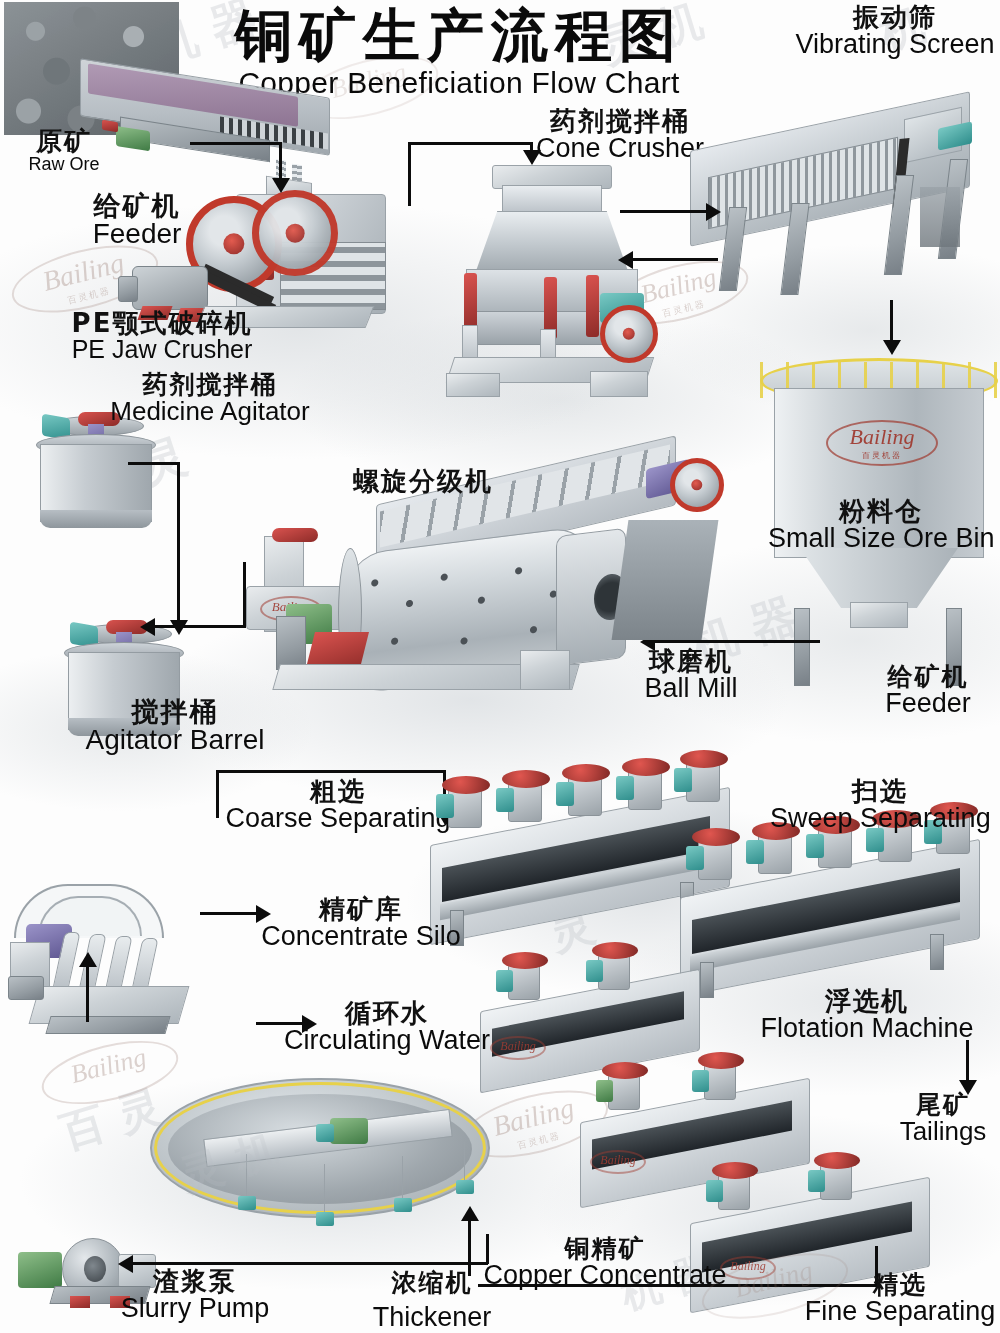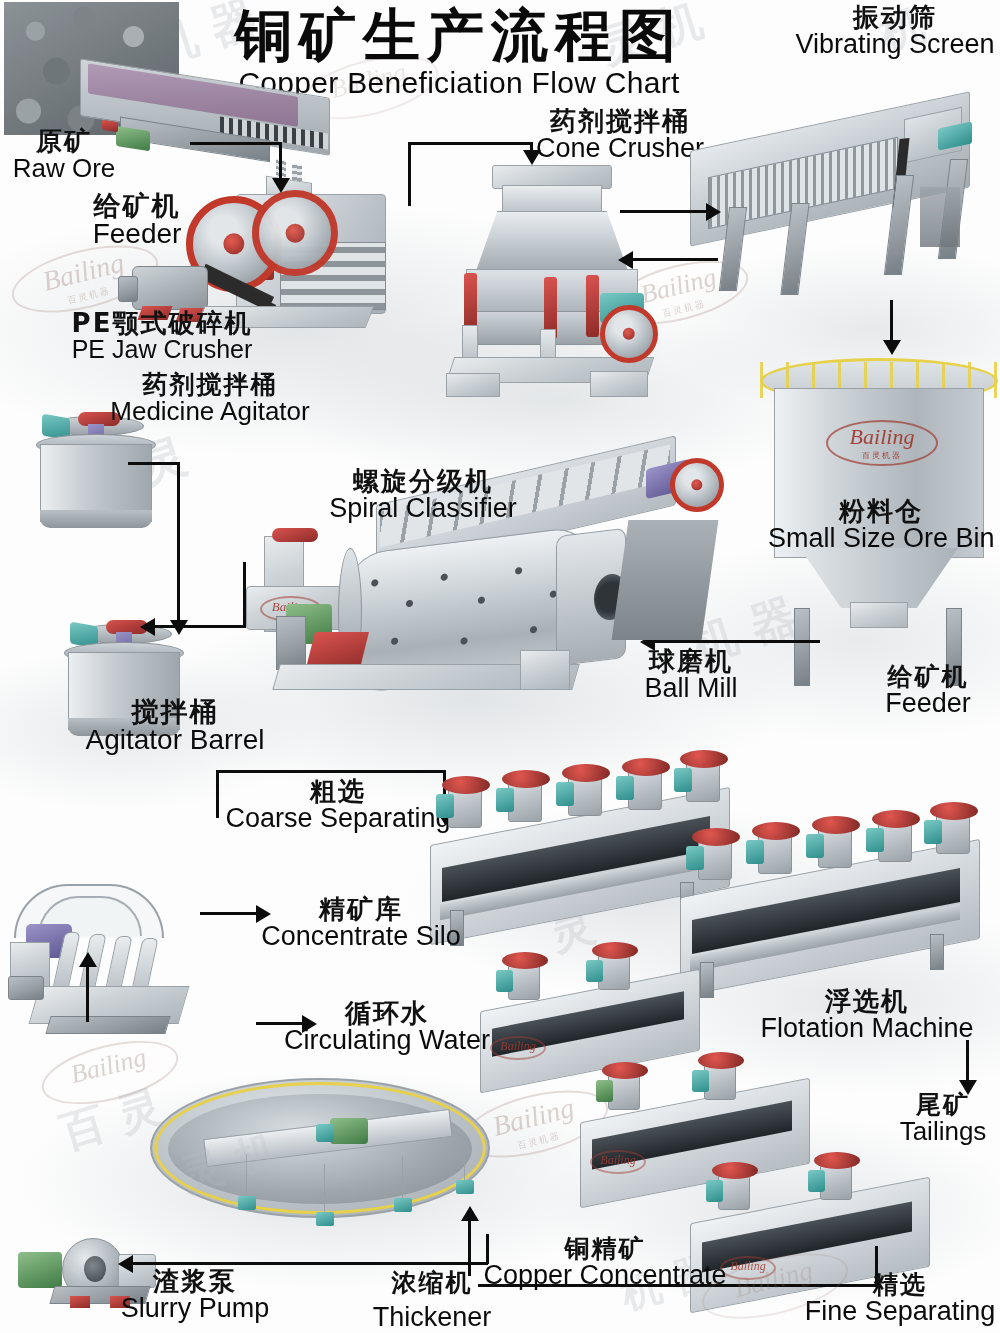--- a/index.html
+++ b/index.html
@@ -221,21 +221,21 @@
     <div class="tiny body-dark" style="left:40px;top:52px;width:150px;height:22px;"></div>
     <div class="tiny green" style="left:36px;top:62px;width:34px;height:20px;border-radius:3px;"></div>
     <div class="tiny red" style="left:22px;top:58px;width:16px;height:10px;border-radius:2px;"></div>
     <div class="tiny" style="left:196px;top:70px;width:10px;height:22px;background:repeating-linear-gradient(0deg,#9aa2a8 0 3px,#e7ebee 3px 6px);"></div>
     <div class="tiny" style="left:212px;top:72px;width:10px;height:22px;background:repeating-linear-gradient(0deg,#9aa2a8 0 3px,#e7ebee 3px 6px);"></div>
     <div class="tiny body-grey" style="left:186px;top:88px;width:46px;height:30px;"></div>
   </div>
 
   <div class="label" style="left:4px;top:128px;width:120px;">
     <span class="cn" style="font-size:26px;">原矿</span>
-    <span class="en" style="font-size:26px;">Raw Ore</span>
+    <span class="en" style="font-size:18px;">Raw Ore</span>
   </div>
 
   <div class="label" style="left:62px;top:192px;width:150px;">
     <span class="cn" style="font-size:27px;">给矿机</span>
     <span class="en" style="font-size:28px;">Feeder</span>
   </div>
 
   <div class="mach" style="left:140px;top:180px;width:250px;height:160px;">
     <div class="tiny body-grey" style="left:96px;top:14px;width:150px;height:120px;border-radius:4px;
          background:linear-gradient(120deg,#e6eaed 0%,#c6ccd1 50%,#a6aeb4 100%);"></div>
@@ -443,21 +443,20 @@
     <div class="tiny body-dark" style="left:-24px;top:86px;width:30px;height:54px;"></div>
     <div class="tiny body-grey" style="left:-24px;top:134px;width:300px;height:26px;transform:skewX(-16deg);"></div>
     <div class="tiny body-grey" style="left:220px;top:120px;width:50px;height:40px;"></div>
   </div>
 
   <div class="tiny" style="position:absolute;left:620px;top:520px;width:90px;height:120px;
        background:linear-gradient(180deg,#aab2b8,#7c848a);transform:skewX(-8deg);"></div>
 
   <div class="label" style="left:318px;top:468px;width:210px;">
     <span class="cn" style="font-size:26px;">螺旋分级机</span>
-    <span class="en" style="font-size:27px;">Spiral Classifier</span>
   </div>
 
   <div class="label" style="left:626px;top:648px;width:130px;">
     <span class="cn" style="font-size:26px;">球磨机</span>
     <span class="en" style="font-size:27px;">Ball Mill</span>
   </div>
 
   <div class="conn v" style="left:216px;top:770px;height:48px;"></div>
   <div class="conn h" style="left:216px;top:770px;width:230px;"></div>
   <div class="conn v" style="left:443px;top:770px;height:44px;"></div>
@@ -510,20 +509,24 @@
     <div class="flot-motor" style="left:198px;top:2px;width:34px;height:40px;"></div>
     <div class="flot-cap" style="left:192px;top:-10px;width:48px;height:18px;"></div>
     <div class="teal tiny" style="left:186px;top:8px;width:18px;height:24px;border-radius:3px;"></div>
     <div class="flot-motor" style="left:256px;top:-6px;width:34px;height:40px;"></div>
     <div class="flot-cap" style="left:250px;top:-18px;width:48px;height:18px;"></div>
     <div class="teal tiny" style="left:244px;top:0px;width:18px;height:24px;border-radius:3px;"></div>
     <div class="tiny body-dark" style="left:20px;top:142px;width:14px;height:36px;"></div>
     <div class="tiny body-dark" style="left:250px;top:114px;width:14px;height:36px;"></div>
   </div>
 
+  <div class="label" style="left:770px;top:778px;width:220px;">
+    <span class="cn" style="font-size:26px;">扫选</span>
+    <span class="en" style="font-size:27px;">Sweep Separating</span>
+  </div>
 
   <div class="mach" style="left:480px;top:950px;width:250px;height:150px;">
     <div class="flot-cell" style="left:0px;top:40px;width:220px;height:82px;transform:skewY(-11deg);border-radius:3px;"></div>
     <div class="flot-trough" style="left:12px;top:60px;width:192px;height:28px;transform:skewY(-11deg);"></div>
     <div class="flot-motor" style="left:28px;top:14px;width:32px;height:36px;"></div>
     <div class="flot-cap" style="left:22px;top:2px;width:46px;height:17px;"></div>
     <div class="teal tiny" style="left:16px;top:20px;width:17px;height:22px;border-radius:3px;"></div>
     <div class="flot-motor" style="left:118px;top:4px;width:32px;height:36px;"></div>
     <div class="flot-cap" style="left:112px;top:-8px;width:46px;height:17px;"></div>
     <div class="teal tiny" style="left:106px;top:10px;width:17px;height:22px;border-radius:3px;"></div>

